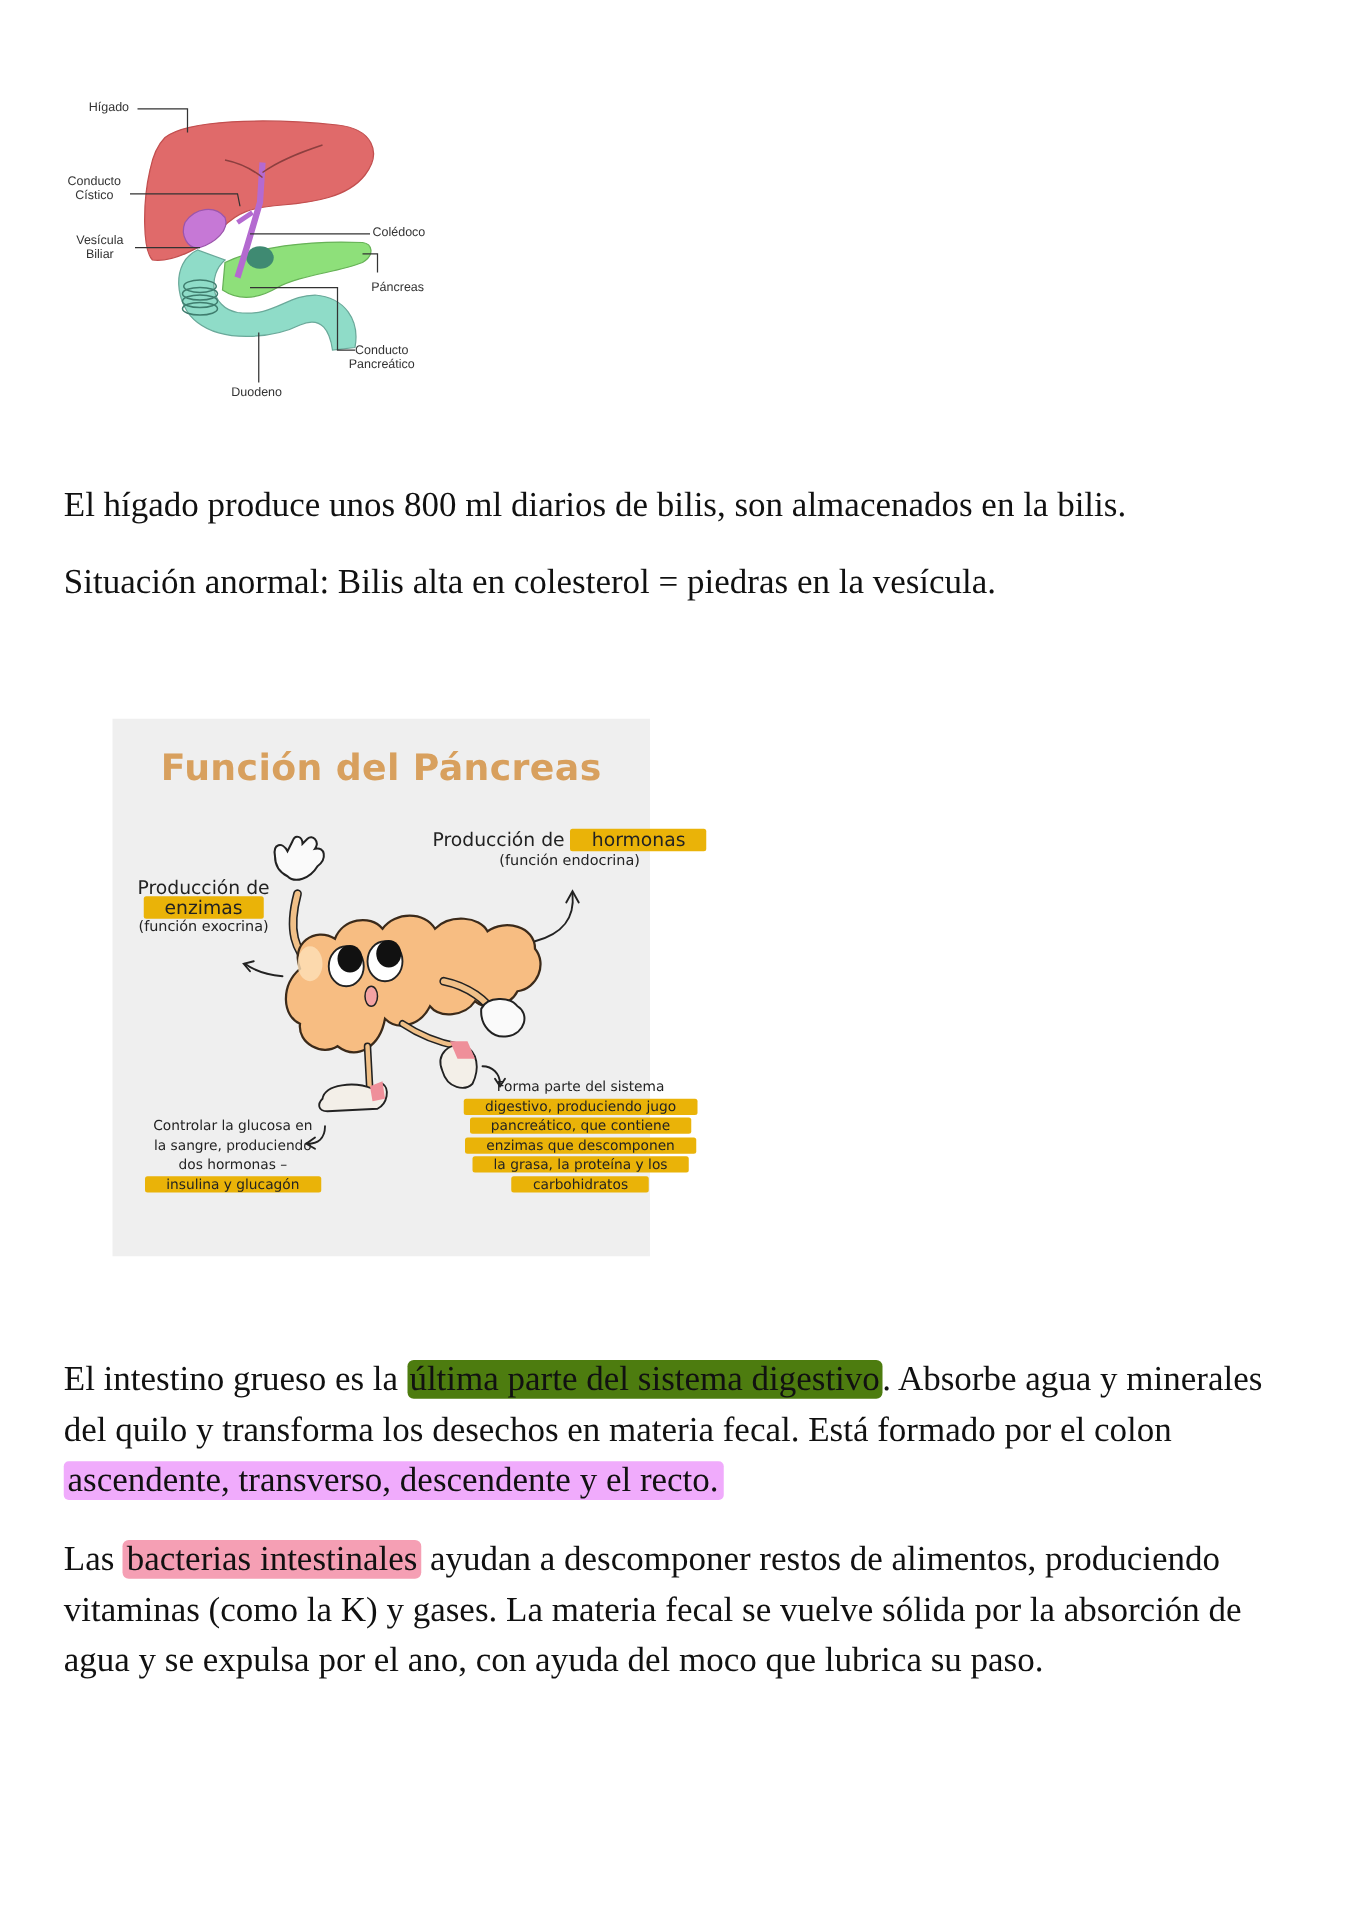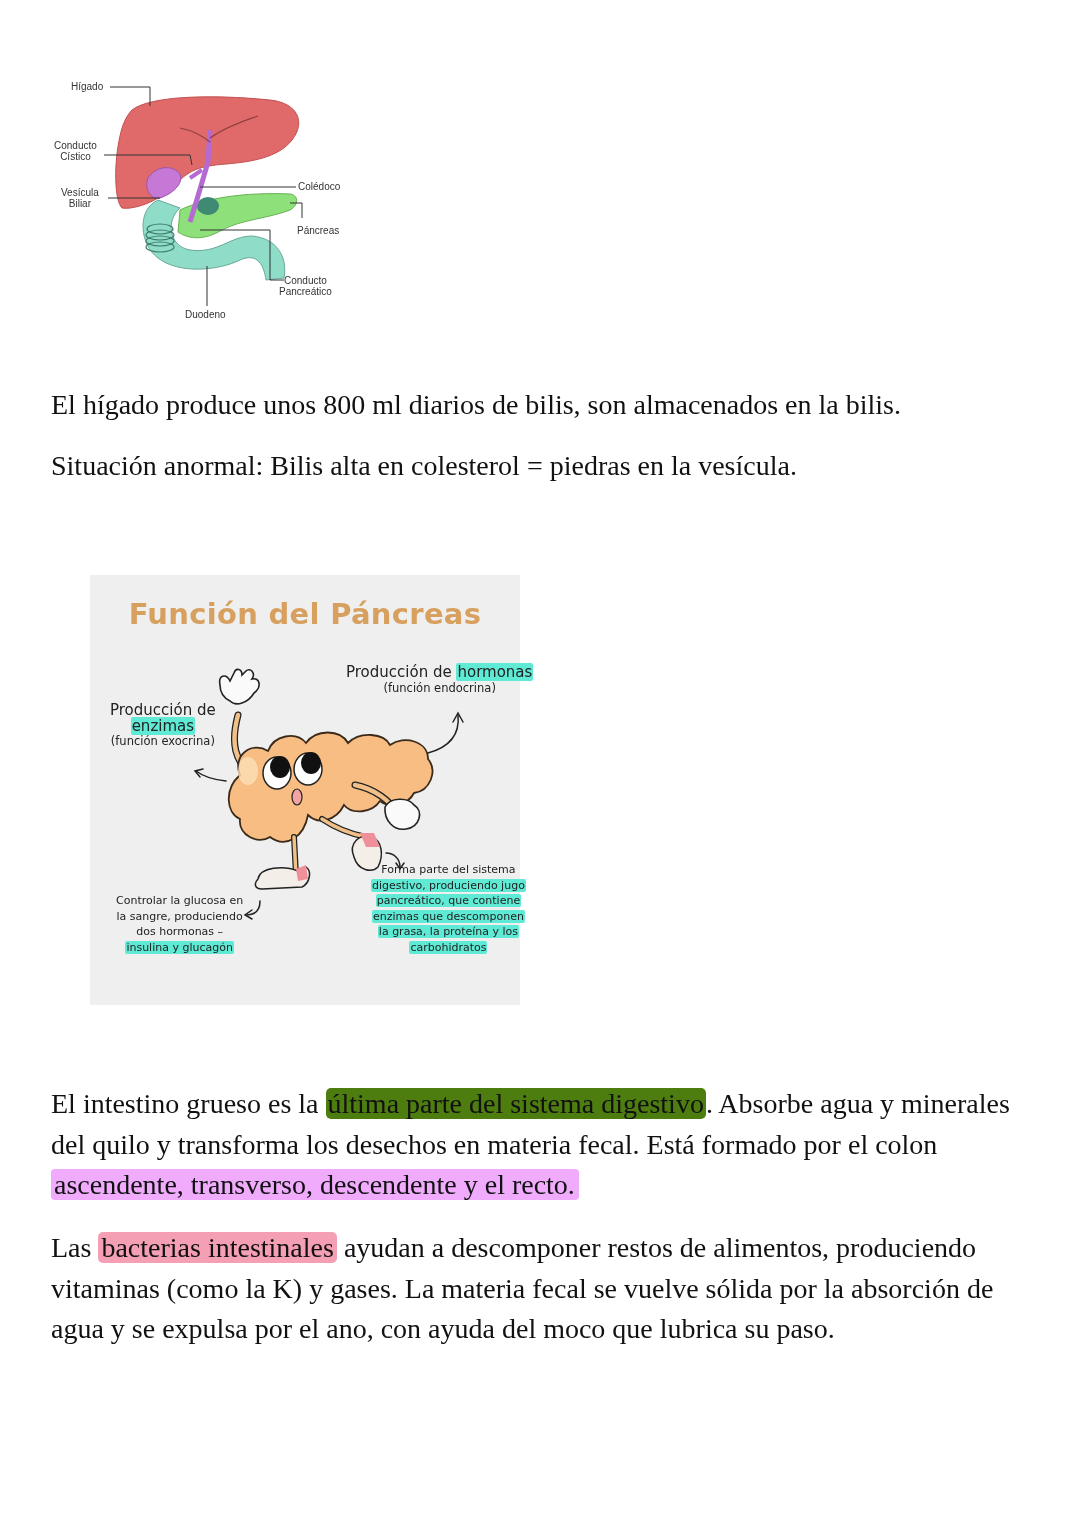--- a/index.html
+++ b/index.html
@@ -16,21 +16,21 @@
     .hl-yellow { background: #f0abfc; border-radius: 4px; padding: 0 4px 0 3px; }
     .hl-pink { background: #f59fb4; border-radius: 5px; padding: 0 3px; margin-top: 16px; }
 
     
     .card { left: 50px; top: 575px; width: 430px; height: 430px; background: #efefef; margin-left: 40px; }
     .card-title { position: absolute; left: 0; top: 22px; width: 100%; text-align: center; font-family: "DejaVu Sans", "Liberation Sans", sans-serif; font-weight: bold; font-size: 29px; color: #d8a05e; letter-spacing: 0.3px; }
     .hand { position: absolute; font-family: "DejaVu Sans", "Liberation Sans", sans-serif; color: #222; text-align: center; line-height: 15.5px; white-space: nowrap; }
     .hand .big { font-size: 15px; }
     .hand .small { font-size: 11.5px; }
     .hand .tiny { font-size: 11px; line-height: 15.5px; }
-    .mark { background: #5eead4; border-radius: 2px; padding: 0 1px; }
+    .mark { background: #eab308; border-radius: 2px; padding: 0 17px; }
   </style>
 </head>
 <body>
 
 <div class="abs anat">
   <svg width="330" height="260" viewBox="0 0 330 260">
 
     <path d="M118 130 C96 140 100 175 118 188 C140 205 180 200 200 190 C218 182 224 196 226 210 L244 208 C248 186 236 168 212 166 C190 166 178 184 150 180 C128 176 126 150 140 138 Z" fill="#8fdcc8" stroke="#6aa99a" stroke-width="1"></path>
 
     <g stroke="#3f7d6e" stroke-width="1.2" fill="none">

